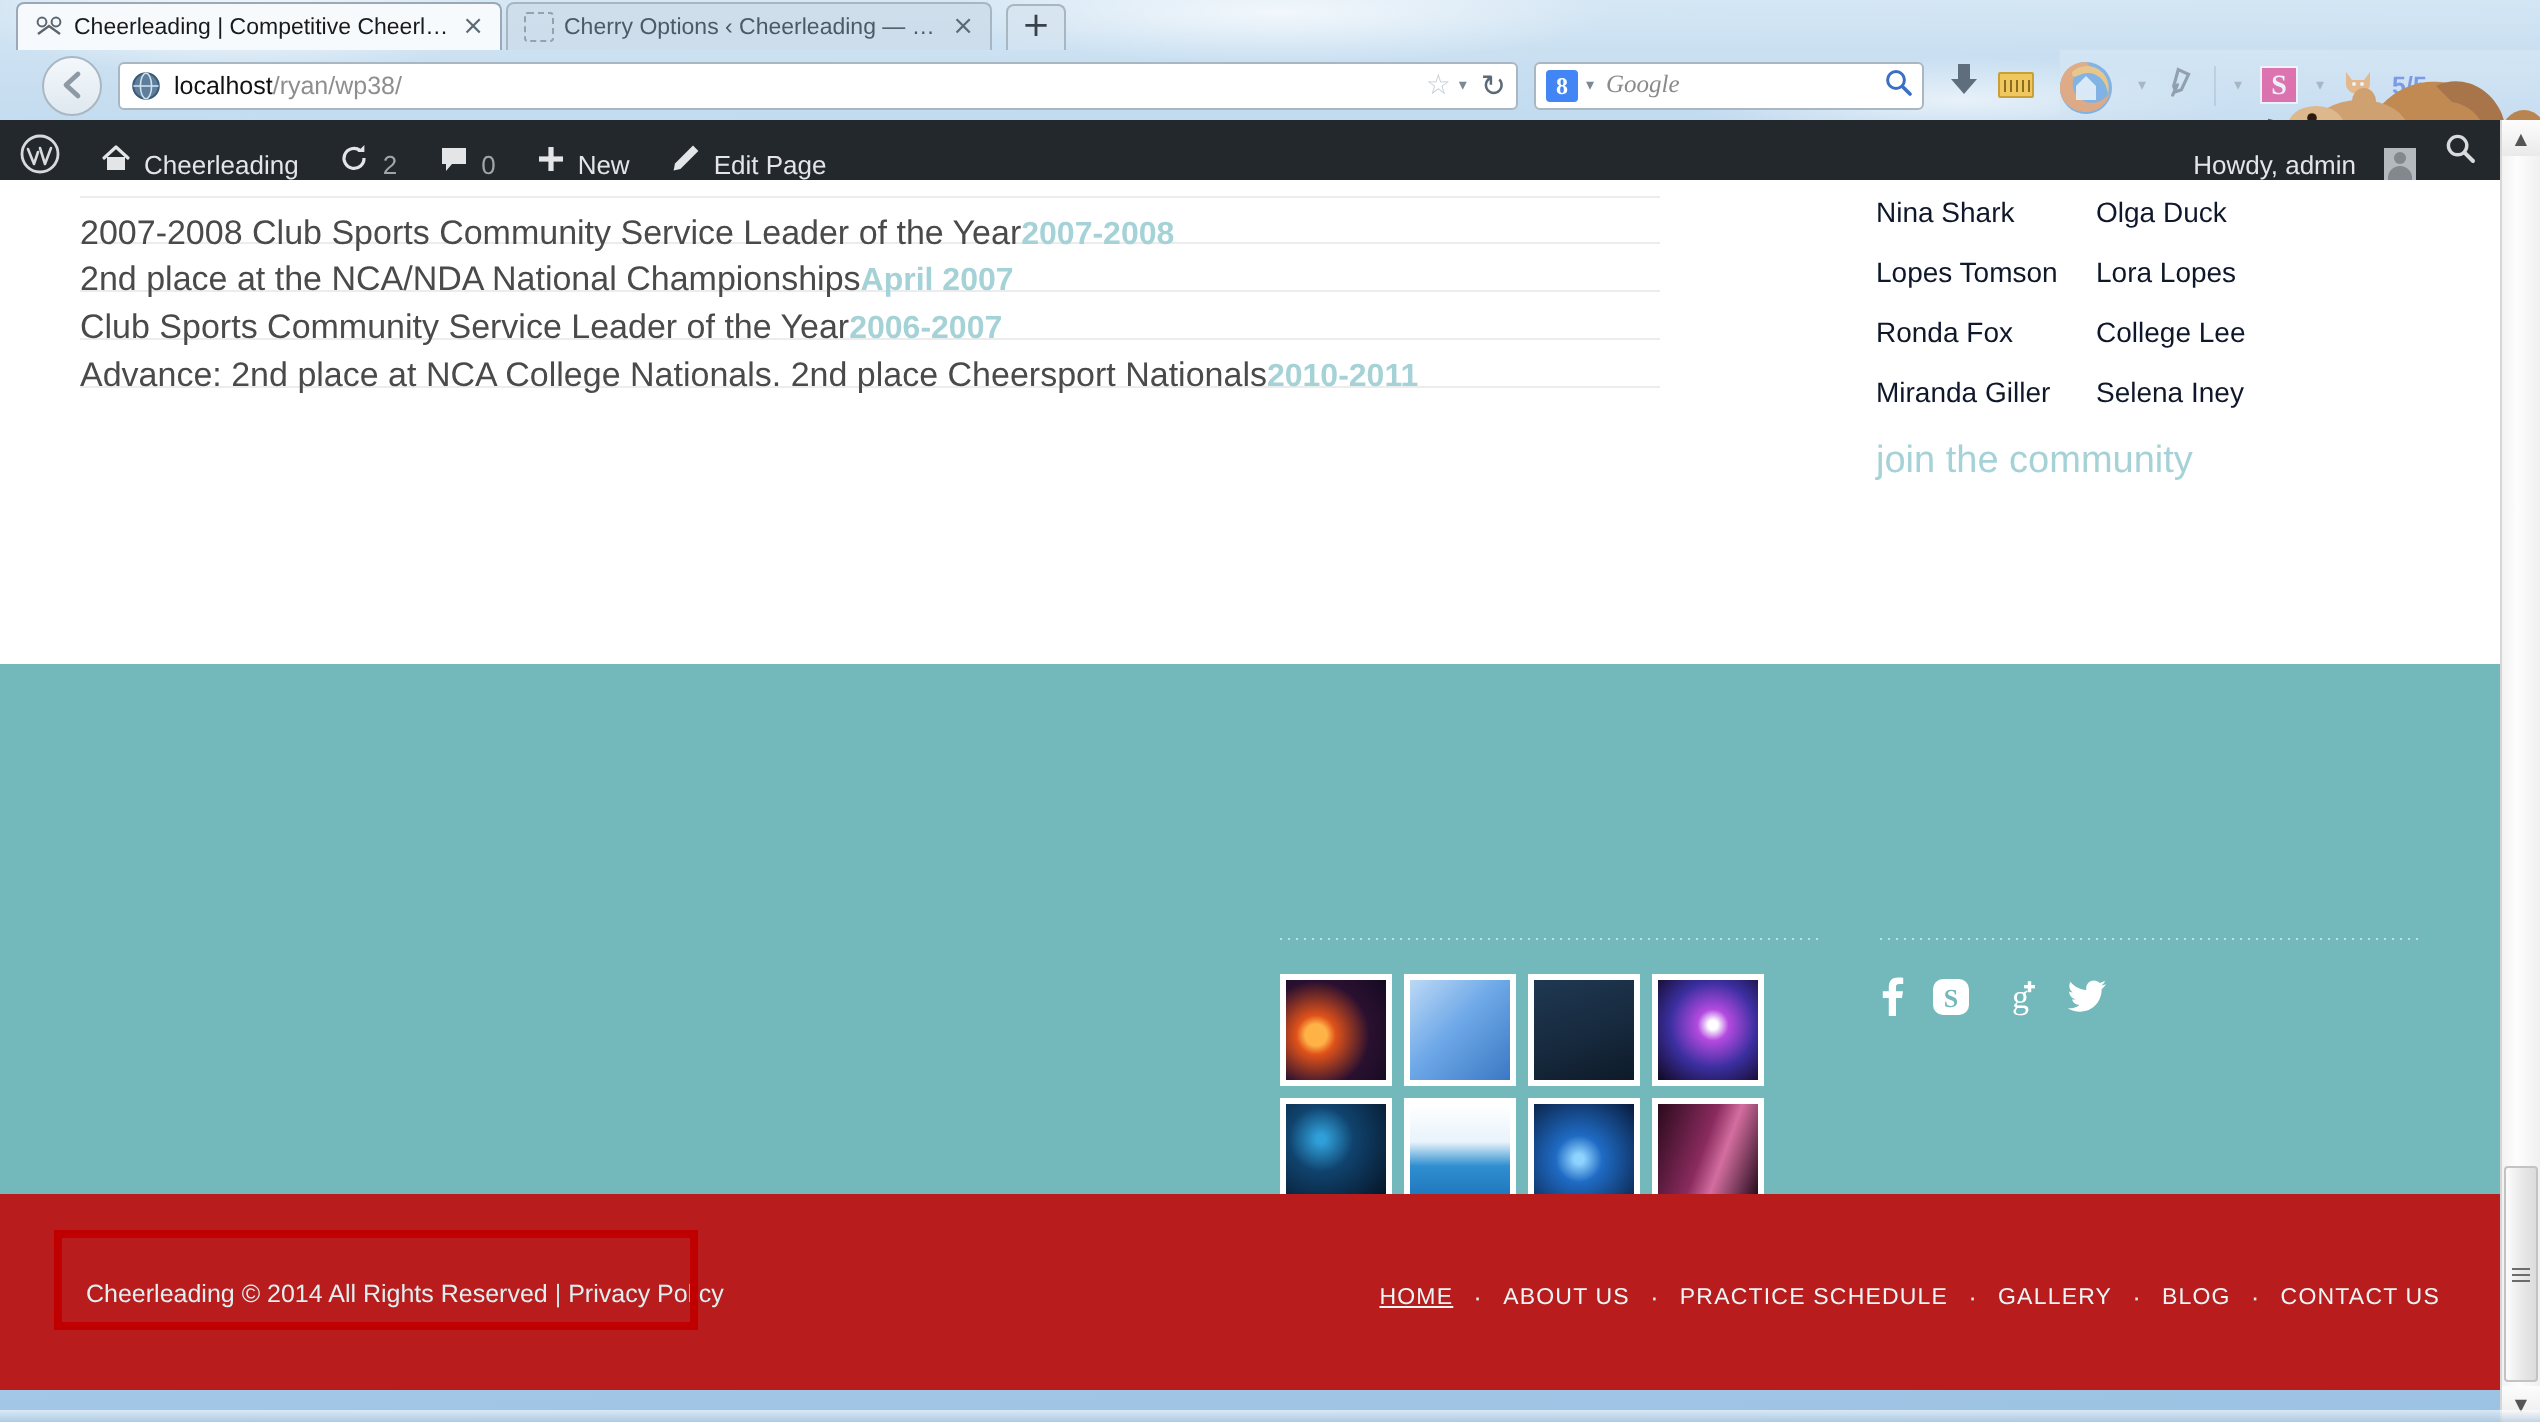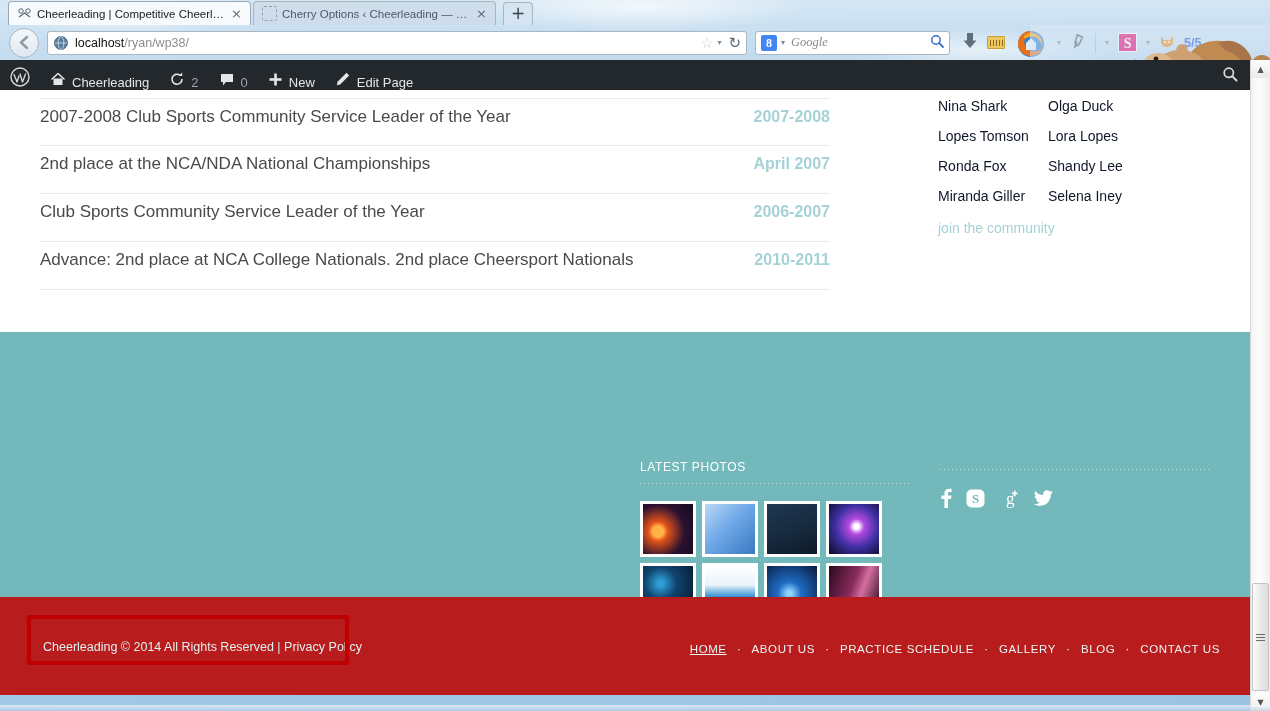--- a/index.html
+++ b/index.html
@@ -69,21 +69,21 @@
   .tab-new {
     position: absolute; left: 503px; top: 2px; width: 30px; height: 23px;
     background: rgba(214,228,240,0.8);
     border: 1px solid #a8b6c2; border-bottom: none; border-radius: 4px 4px 0 0;
     color: #39424a; font-size: 17px; line-height: 21px; text-align: center;
     font-family: "DejaVu Sans", sans-serif;
   }
 
   .nav-bar {
     position: absolute; left: 0; top: 25px; width: 1270px; height: 35px;
-    display: flex; align-items: center; padding: 0 4px;
+    display: flex; align-items: center; padding: 0 16px;
   }
   .back-btn {
     width: 30px; height: 30px; border-radius: 50%;
     background: linear-gradient(180deg,#f4f8fb,#dfe8f0);
     border: 1px solid #a9b7c3;
     display: flex; align-items: center; justify-content: center;
     margin-left: 5px; color: #8d9aa5;
   }
   .url-bar {
     flex: 0 0 auto; width: 700px; height: 24px; margin-left: 8px;
@@ -176,22 +176,22 @@
     background: #ffffff; overflow: hidden;
   }
   .content-white {
     position: absolute; left: 0; top: 0; width: 1250px; height: 242px;
     background: #fff;
   }
   .awards-list {
     position: absolute; left: 40px; top: 8px; width: 790px;
   }
   .award-row {
-    display: flex; align-items: baseline; justify-content: space-between;
-    height: 48px; border-bottom: 1px solid #ececec;
+    display: flex; align-items: baseline; 
+    height: 24px; border-bottom: 1px solid #ececec;
     padding-bottom: 0;
   }
   .award-row:first-child { border-top: 1px solid #ececec; }
   .award-title {
     font-size: 17px; color: #4a4a4a; font-weight: normal;
     padding-top: 8px;
   }
   .award-date {
     font-size: 16px; color: #a5d2d6; font-weight: bold; padding-top: 8px;
   }
@@ -199,21 +199,21 @@
   .community-widget {
     position: absolute; left: 938px; top: 8px; width: 290px;
   }
   .community-grid {
     display: flex; flex-wrap: wrap;
   }
   .community-name {
     width: 110px; font-size: 14px; color: #0f172a; margin-bottom: 14px;
   }
   .join-link {
-    font-size: 14px; color: #a5d2d6; margin-top: 2px; display: block;
+    font-size: 19px; color: #a5d2d6; margin-top: 2px; display: block;
   }
 
   
   .footer-main {
     position: absolute; left: 0; top: 242px; width: 1250px; height: 265px;
     background: #73b8bb;
   }
   .fw-title {
     font-size: 12px; color: #ffffff; letter-spacing: 0.6px;
     text-transform: uppercase;
@@ -459,20 +459,24 @@
     <div class="ab-item">
       <span>
         <svg width="16" height="16" viewBox="0 0 16 16">
           <path d="M11.5 1.8 L14.2 4.5 L5.2 13.5 L1.8 14.2 L2.5 10.8 Z" fill="#e4e5e6"></path>
         </svg>
       </span>
       <span>Edit Page</span>
     </div>
   </div>
   <div class="ab-right">
+    <div class="ab-item" style="padding-right:0;">
+      <span>Howdy, admin</span>
+      <span class="avatar-sq"></span>
+    </div>
     <div class="ab-search">
       <svg width="16" height="16" viewBox="0 0 16 16">
         <circle cx="6.8" cy="6.8" r="4.6" fill="none" stroke="#d8dadb" stroke-width="1.7"></circle>
         <line x1="10.4" y1="10.4" x2="14.5" y2="14.5" stroke="#d8dadb" stroke-width="2" stroke-linecap="round"></line>
       </svg>
     </div>
   </div>
 </div>
 
 <div class="page-viewport">
@@ -497,32 +501,31 @@
       </div>
     </div>
 
     <div class="community-widget">
       <div class="community-grid">
         <span class="community-name">Nina Shark</span>
         <span class="community-name">Olga Duck</span>
         <span class="community-name">Lopes Tomson</span>
         <span class="community-name">Lora Lopes</span>
         <span class="community-name">Ronda Fox</span>
-        <span class="community-name">Shandy Lee</span>
+        <span class="community-name">College Lee</span>
         <span class="community-name">Miranda Giller</span>
         <span class="community-name">Selena Iney</span>
       </div>
       <span class="join-link">join the community</span>
     </div>
   </div>
 
   <div class="footer-main">
 
     <div class="latest-photos">
-      <div class="fw-title">LATEST PHOTOS</div>
       <div class="fw-rule"></div>
       <div class="photo-grid">
         <div class="photo-thumb" style="background:radial-gradient(circle at 30% 55%, #ffb347 0 12%, #e0521a 22%, #2a1030 60%, #140a22 100%);"></div>
         <div class="photo-thumb" style="background:linear-gradient(135deg,#bcd9f5 0%,#6fa9e8 45%,#3b78c4 100%);"></div>
         <div class="photo-thumb" style="background:linear-gradient(160deg,#1f3852 0%,#16283c 60%,#0d1a28 100%);"></div>
         <div class="photo-thumb" style="background:radial-gradient(circle at 55% 45%, #ffffff 0 6%, #b44ae0 20%, #3b2fa0 55%, #100820 100%);"></div>
         <div class="photo-thumb" style="background:radial-gradient(circle at 35% 35%, #2f9fd8 0 5%, #10436e 35%, #050f1e 100%);"></div>
         <div class="photo-thumb" style="background:linear-gradient(180deg,#ffffff 0%,#e8f3fb 38%,#2f8fd0 62%,#1b70b8 100%);"></div>
         <div class="photo-thumb" style="background:radial-gradient(circle at 45% 55%, #8fd4ff 0 6%, #1f6bc4 30%, #081a3a 100%);"></div>
         <div class="photo-thumb" style="background:linear-gradient(110deg,#2a0a1c 0%,#8a2b5e 45%,#d46ea0 62%,#1a0512 100%);"></div>

